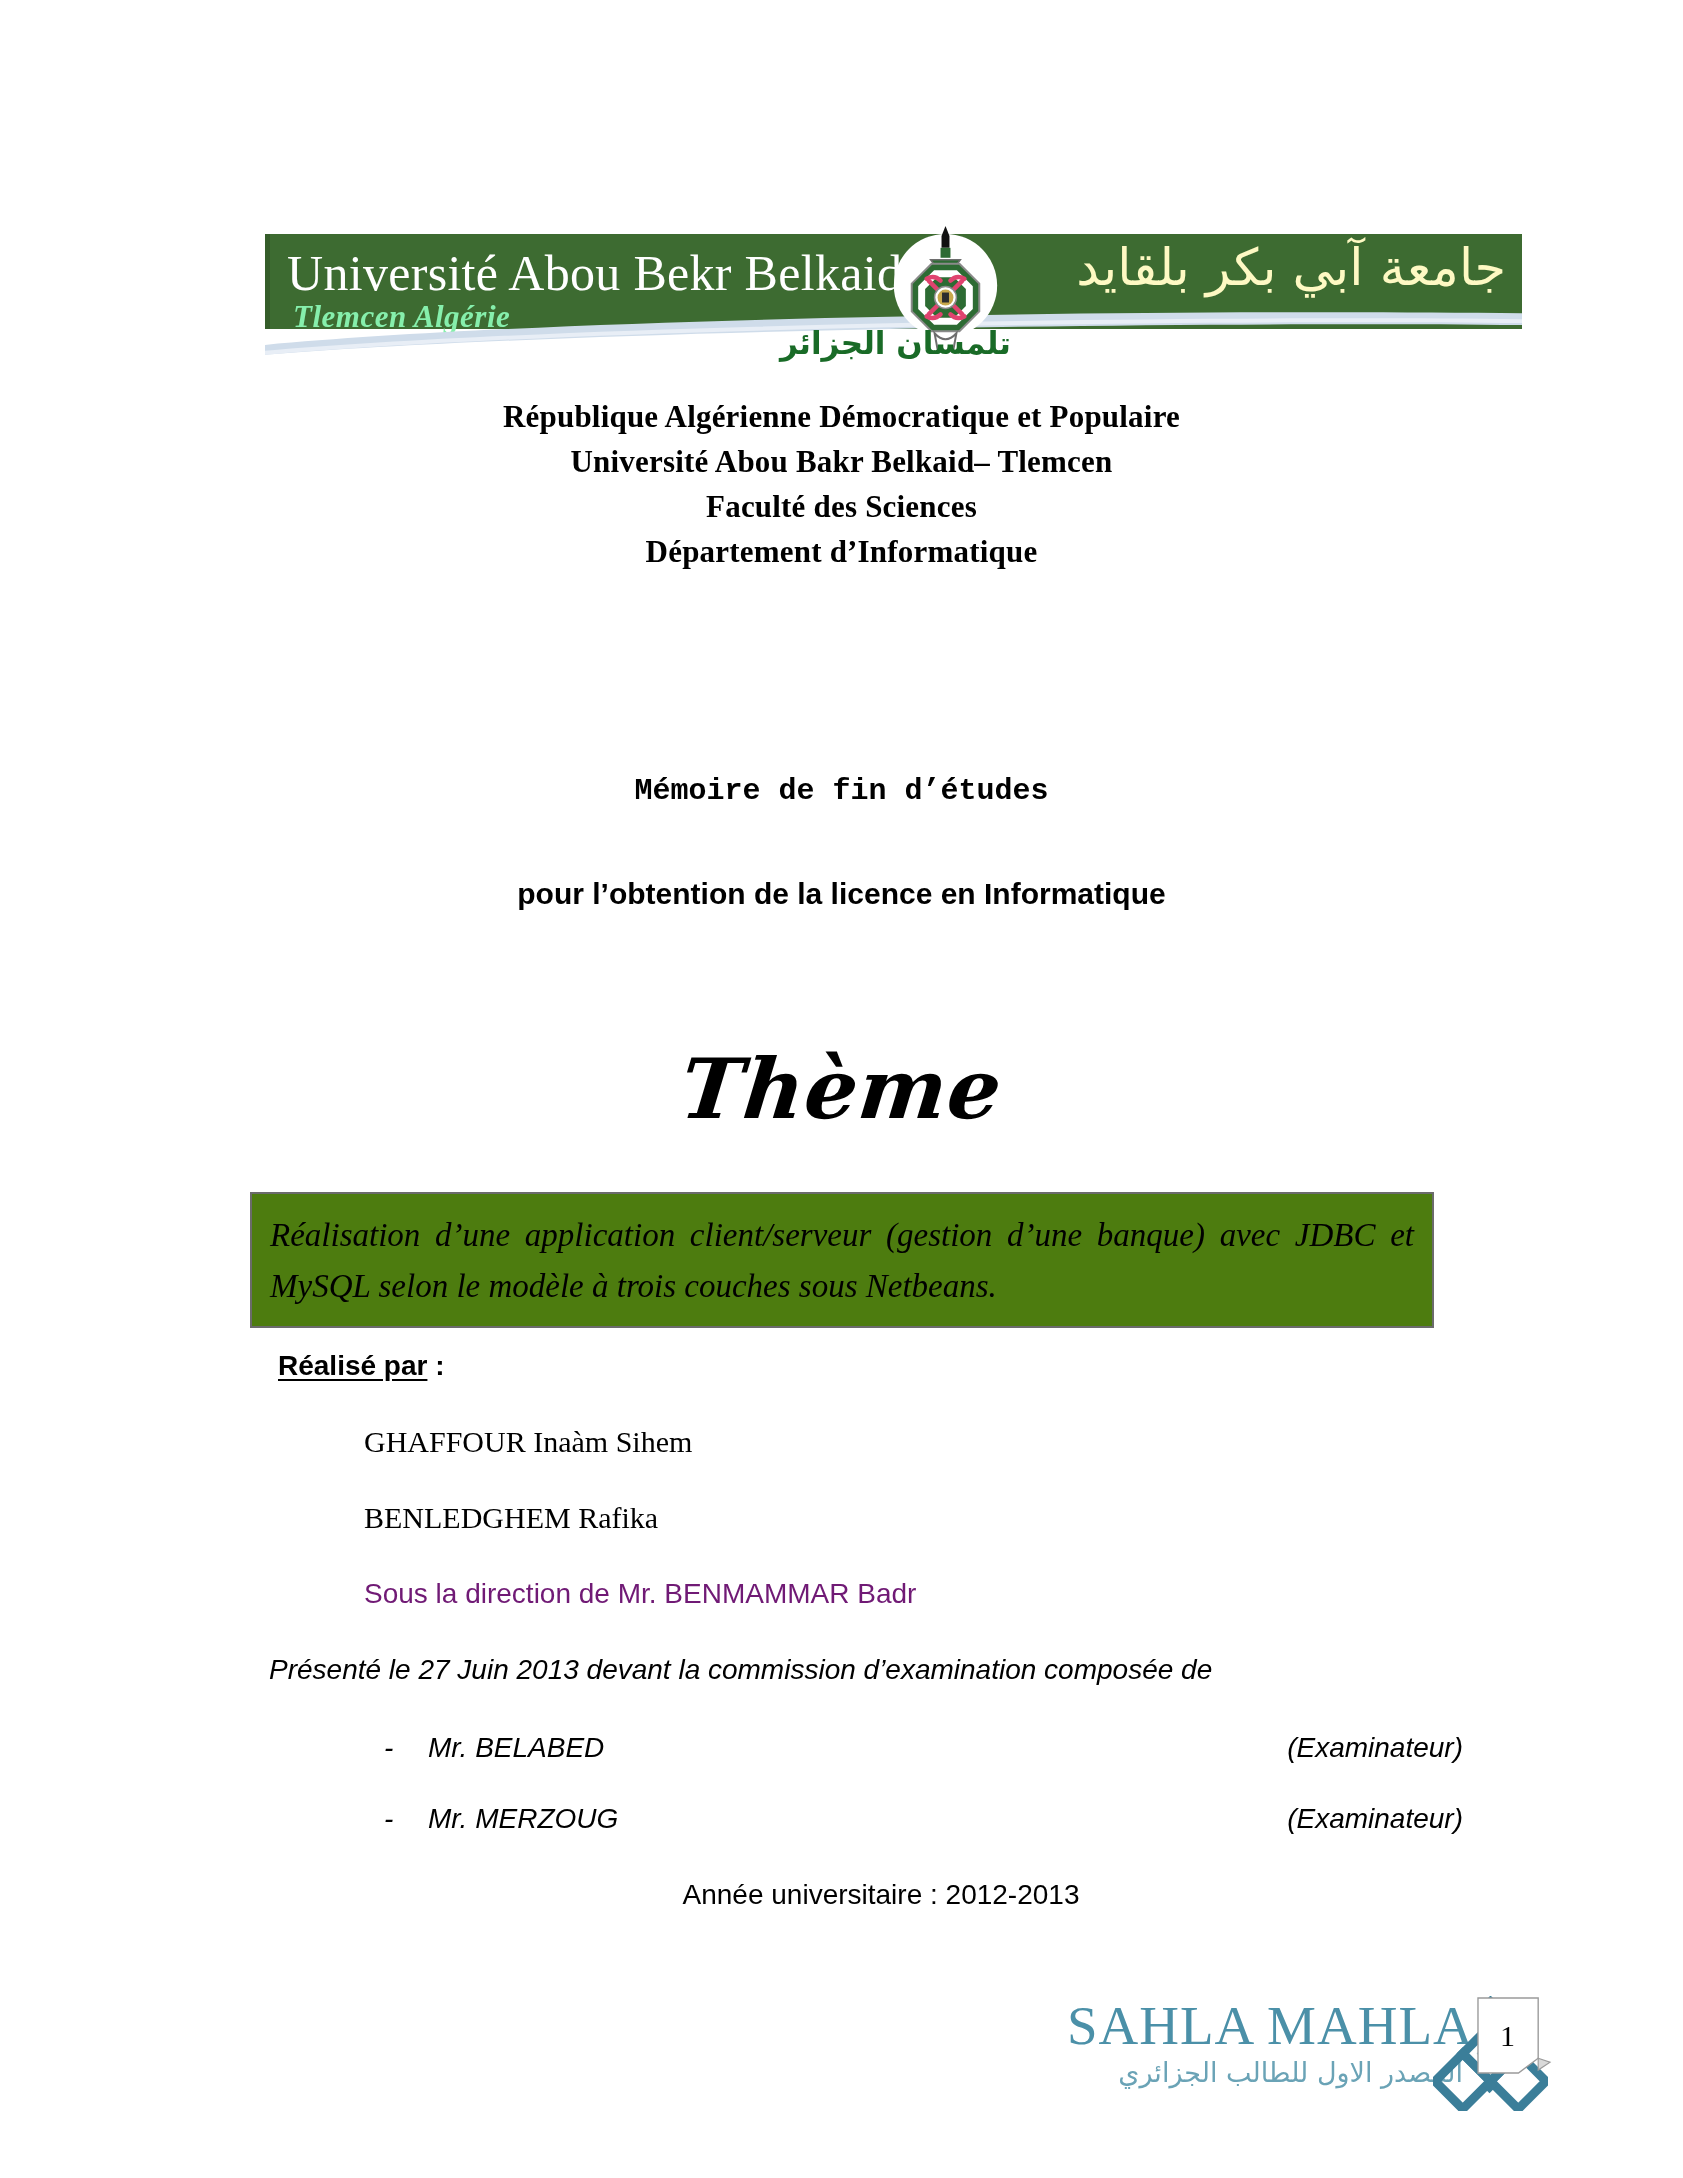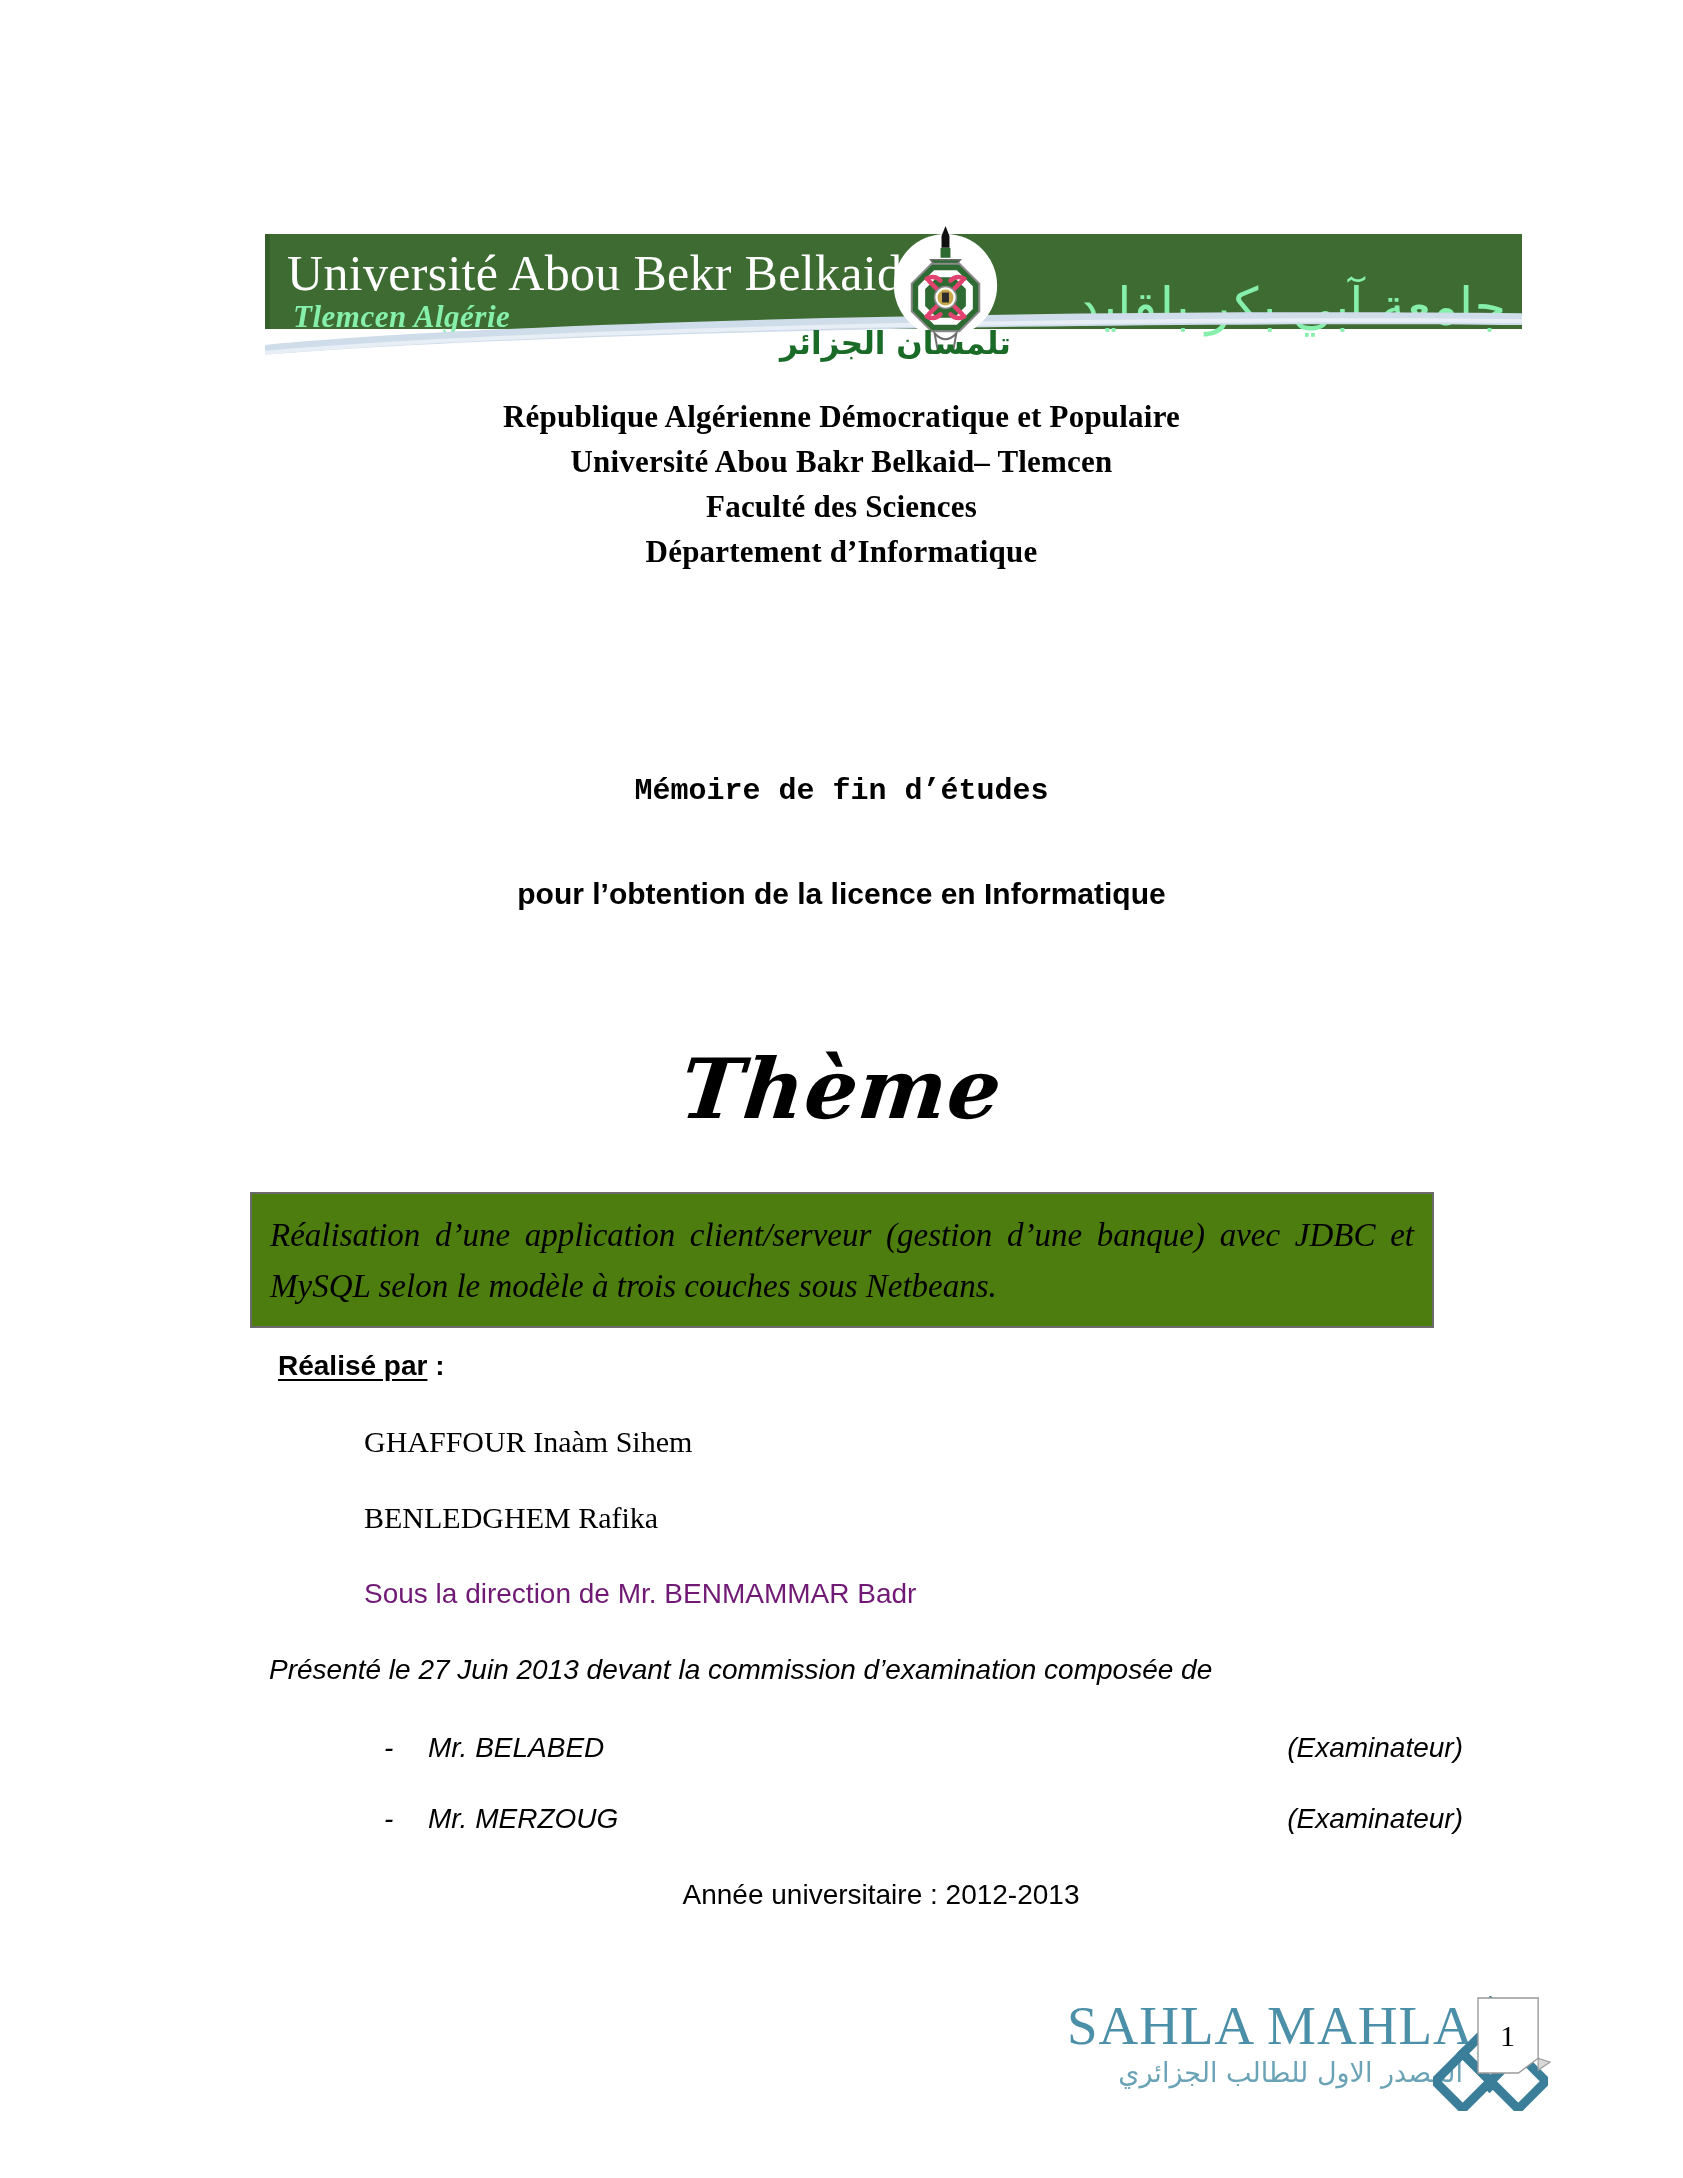--- a/index.html
+++ b/index.html
@@ -79,25 +79,24 @@
     color: #86efac;
     white-space: nowrap;
     letter-spacing: 0.5px;
   }
   .banner-ar {
     position: absolute;
     right: 16px;
     top: 6px;
     font-family: "DejaVu Sans", sans-serif;
     font-size: 51px;
-    color: #86efac;
+    color: #fef9c3;
     white-space: nowrap;
     direction: rtl;
     line-height: 1.1;
-    margin-top: 39px;
   }
   .banner-ar-green {
     position: absolute;
     left: 515px;
     top: 99px;
     font-family: "DejaVu Sans", sans-serif;
     font-size: 31px;
     color: #196b27;
     font-weight: bold;
     white-space: nowrap;

